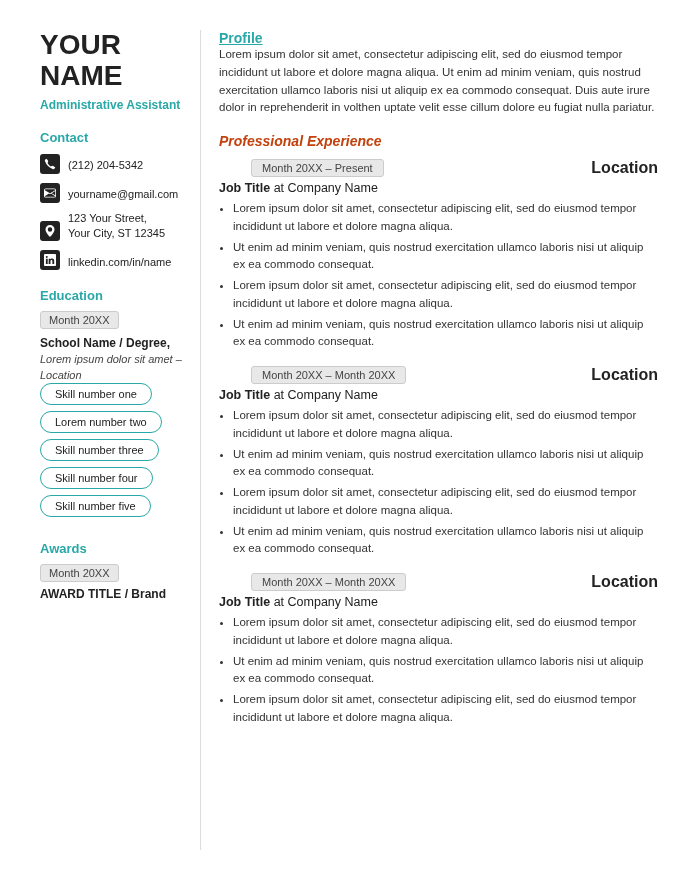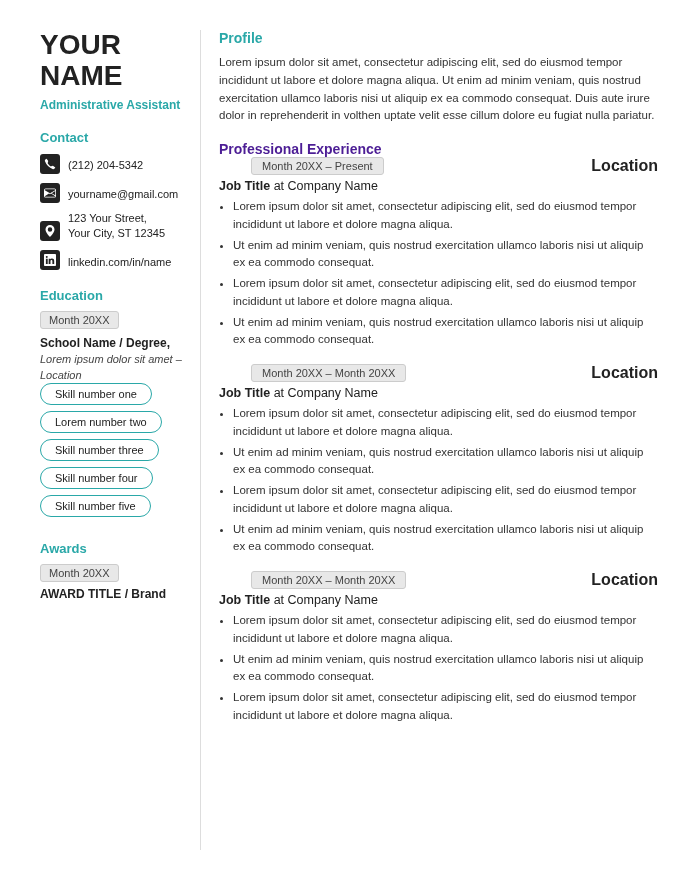--- a/index.html
+++ b/index.html
@@ -131,32 +131,35 @@
     
     .right-col {
       flex: 1;
       padding: 0 22px 0 18px;
       border-left: 1px solid #ddd;
     }
     .profile-heading {
       color: #2aa8a8;
       font-size: 14px;
       font-weight: 700;
-      margin-bottom: 8px;
+      margin-bottom: 0;
+      text-decoration: underline;
     }
     .profile-text {
       font-size: 11.5px;
       color: #333;
       line-height: 1.55;
     }
     .exp-heading {
-      color: #4c1d95;
+      color: #c2410c;
       font-size: 14px;
       font-weight: 700;
       margin-top: 16px;
+      margin-bottom: 10px;
+      font-style: italic;
     }
     .exp-entry {
       margin-bottom: 16px;
     }
     .exp-date-row {
       display: flex;
       align-items: center;
       justify-content: space-between;
       margin-bottom: 4px;
       padding-left: 32px;

